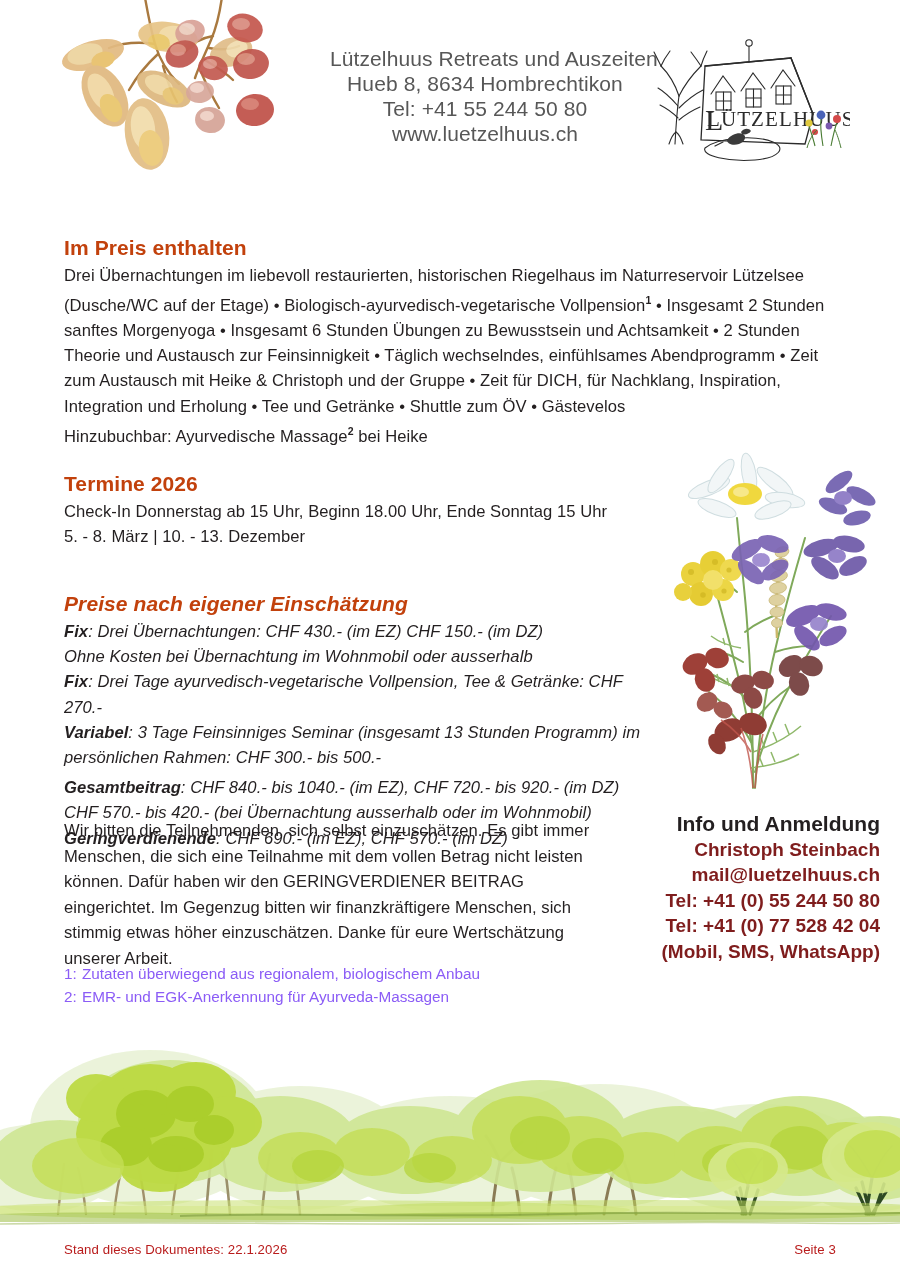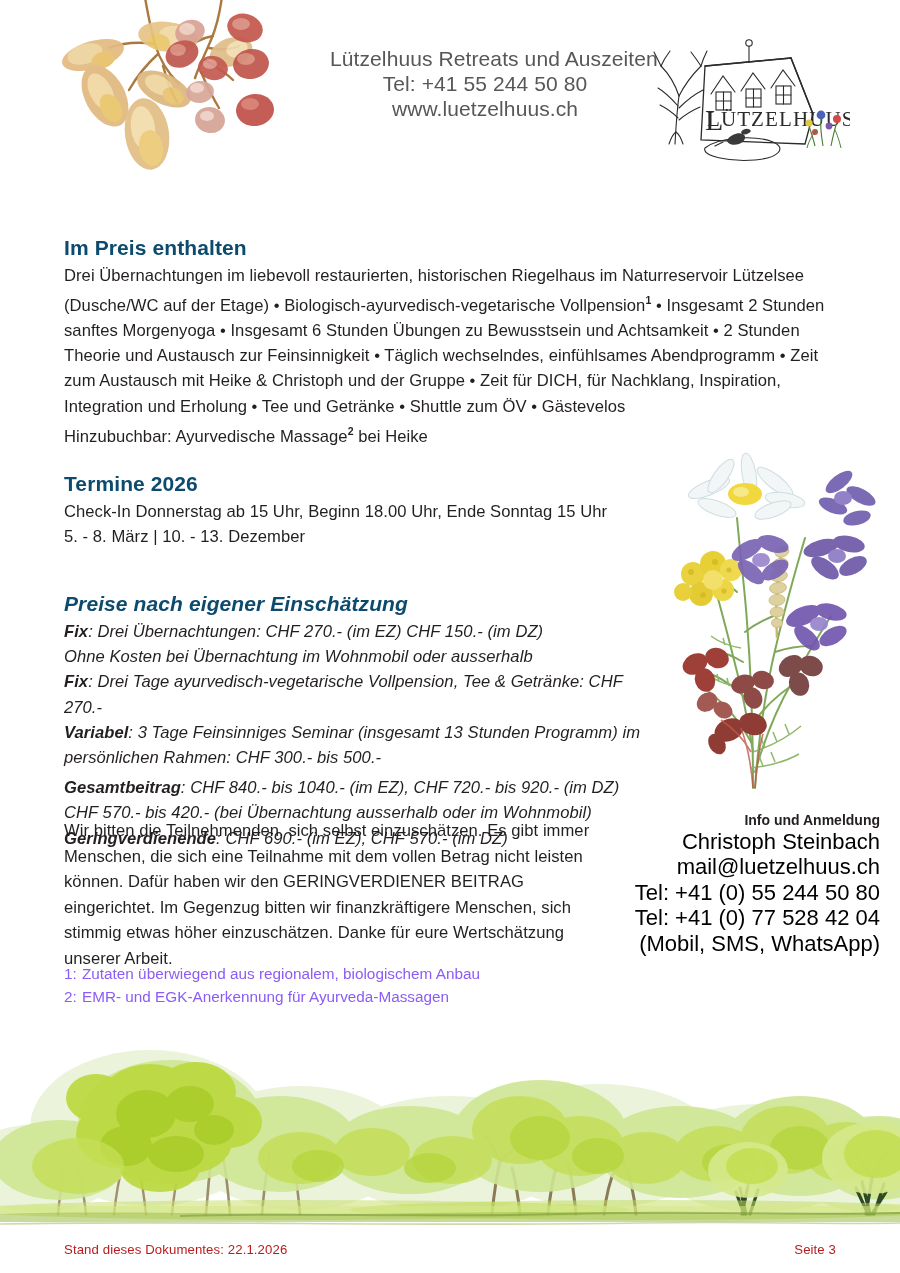--- a/index.html
+++ b/index.html
@@ -19,21 +19,21 @@
   }
   .header-contact div{white-space:nowrap;}
 
   
   .branch{position:absolute;left:55px;top:-8px;width:260px;height:190px;}
   
   .logo{position:absolute;left:645px;top:22px;width:205px;height:145px;}
 
   
   .sec-title{
-    font-size:21px;font-weight:600;color:#0c4a6e;letter-spacing:.1px;
+    font-size:21px;font-weight:600;color:#c2410c;letter-spacing:.1px;
     margin:0 0 3px 0;
   }
   .para{
     font-size:16.6px;line-height:25.2px;color:#231f20;margin:0;
     letter-spacing:.05px;
   }
   .para .sup{font-size:10.5px;vertical-align:super;font-weight:700;}
   .b{font-weight:700;}
 
   #included{position:absolute;left:64px;top:236px;width:790px;}
@@ -44,23 +44,23 @@
   #explain .para{line-height:25.6px;}
   #footnotes{position:absolute;left:64px;top:963px;width:520px;}
   #footnotes .fn{font-size:15.3px;line-height:22.5px;color:#8b5cf6;}
   #footnotes .fn .n{display:inline-block;width:18px;}
 
   
   #contact{
     position:absolute;left:600px;top:812px;width:280px;text-align:right;
   }
   #contact .c-title{
-    font-size:14px;font-weight:600;color:#231f20;margin:0 0 1px 0;
-  }
-  #contact .c-line{font-size:22px;line-height:25.4px;color:#000000;}
+    font-size:21px;font-weight:600;color:#231f20;margin:0 0 1px 0;
+  }
+  #contact .c-line{font-size:19px;line-height:25.4px;color:#7f1d1d;font-weight:bold;}
 
   
   .bouquet{position:absolute;left:625px;top:452px;width:270px;height:340px;}
 
   
   .treeline{position:absolute;left:0;bottom:40px;width:900px;height:215px;}
   .footer-bar{
     position:absolute;left:64px;right:64px;bottom:16px;
     display:flex;justify-content:space-between;align-items:baseline;
     font-size:13.2px;color:#b91c1c;letter-spacing:.1px;
@@ -117,20 +117,21 @@
       <ellipse cx="191" cy="67" rx="9" ry="6" fill="#d78979"></ellipse>
       <ellipse cx="155" cy="128" rx="15" ry="13" fill="#d5a396" transform="rotate(10 155 128)"></ellipse>
       <ellipse cx="152" cy="124" rx="7" ry="5" fill="#eecfc3"></ellipse>
       <ellipse cx="200" cy="118" rx="19" ry="16" fill="#c05047" transform="rotate(-6 200 118)"></ellipse>
       <ellipse cx="195" cy="112" rx="9" ry="6" fill="#d4796c"></ellipse>
     </g>
   </svg>
 
   <div class="header-contact">
     <div>Lützelhuus Retreats und Auszeiten</div>
+    <div>Hueb 8, 8634 Hombrechtikon</div>
     <div>Tel: +41 55 244 50 80</div>
     <div>www.luetzelhuus.ch</div>
   </div>
 
   <svg class="logo" viewBox="0 0 205 145">
     <g stroke="#2b2b2b" stroke-width="1.1" fill="none" stroke-linecap="round">
 
       <path d="M30 122 C31 104 32 88 34 74"></path>
       <path d="M34 74 C30 62 24 52 16 44"></path>
       <path d="M34 74 C40 62 48 52 56 44"></path>
@@ -195,21 +196,21 @@
   </div>
 
   <div id="termine">
     <h2 class="sec-title">Termine 2026</h2>
     <p class="para">Check-In Donnerstag ab 15 Uhr, Beginn 18.00 Uhr, Ende Sonntag 15 Uhr</p>
     <p class="para">5. - 8. März | 10. - 13. Dezember</p>
   </div>
 
   <div id="prices">
     <h2 class="sec-title">Preise nach eigener Einschätzung</h2>
-    <p class="para"><span class="b">Fix</span><span>: Drei Übernachtungen: CHF 270.- (im EZ)  CHF 150.- (im DZ)</span></p>
+    <p class="para"><span class="b">Fix</span><span>: Drei Übernachtungen: CHF 430.- (im EZ)  CHF 150.- (im DZ)</span></p>
     <p class="para">Ohne Kosten bei Übernachtung im Wohnmobil oder ausserhalb</p>
     <p class="para"><span class="b">Fix</span><span>: Drei Tage ayurvedisch-vegetarische Vollpension, Tee &amp; Getränke: CHF 270.-</span></p>
     <p class="para"><span class="b">Variabel</span><span>: 3 Tage Feinsinniges Seminar (insgesamt 13 Stunden Programm) im</span></p>
     <p class="para">persönlichen Rahmen: CHF 300.- bis 500.-</p>
 
     <div class="block2">
       <p class="para"><span class="b">Gesamtbeitrag</span><span>: CHF 840.- bis 1040.- (im EZ),  CHF 720.- bis 920.- (im DZ)</span></p>
       <p class="para">CHF 570.- bis 420.- (bei Übernachtung ausserhalb oder im Wohnmobil)</p>
       <p class="para"><span class="b">Geringverdienende</span><span>: CHF 690.- (im EZ),  CHF 570.- (im DZ)</span></p>
     </div>

